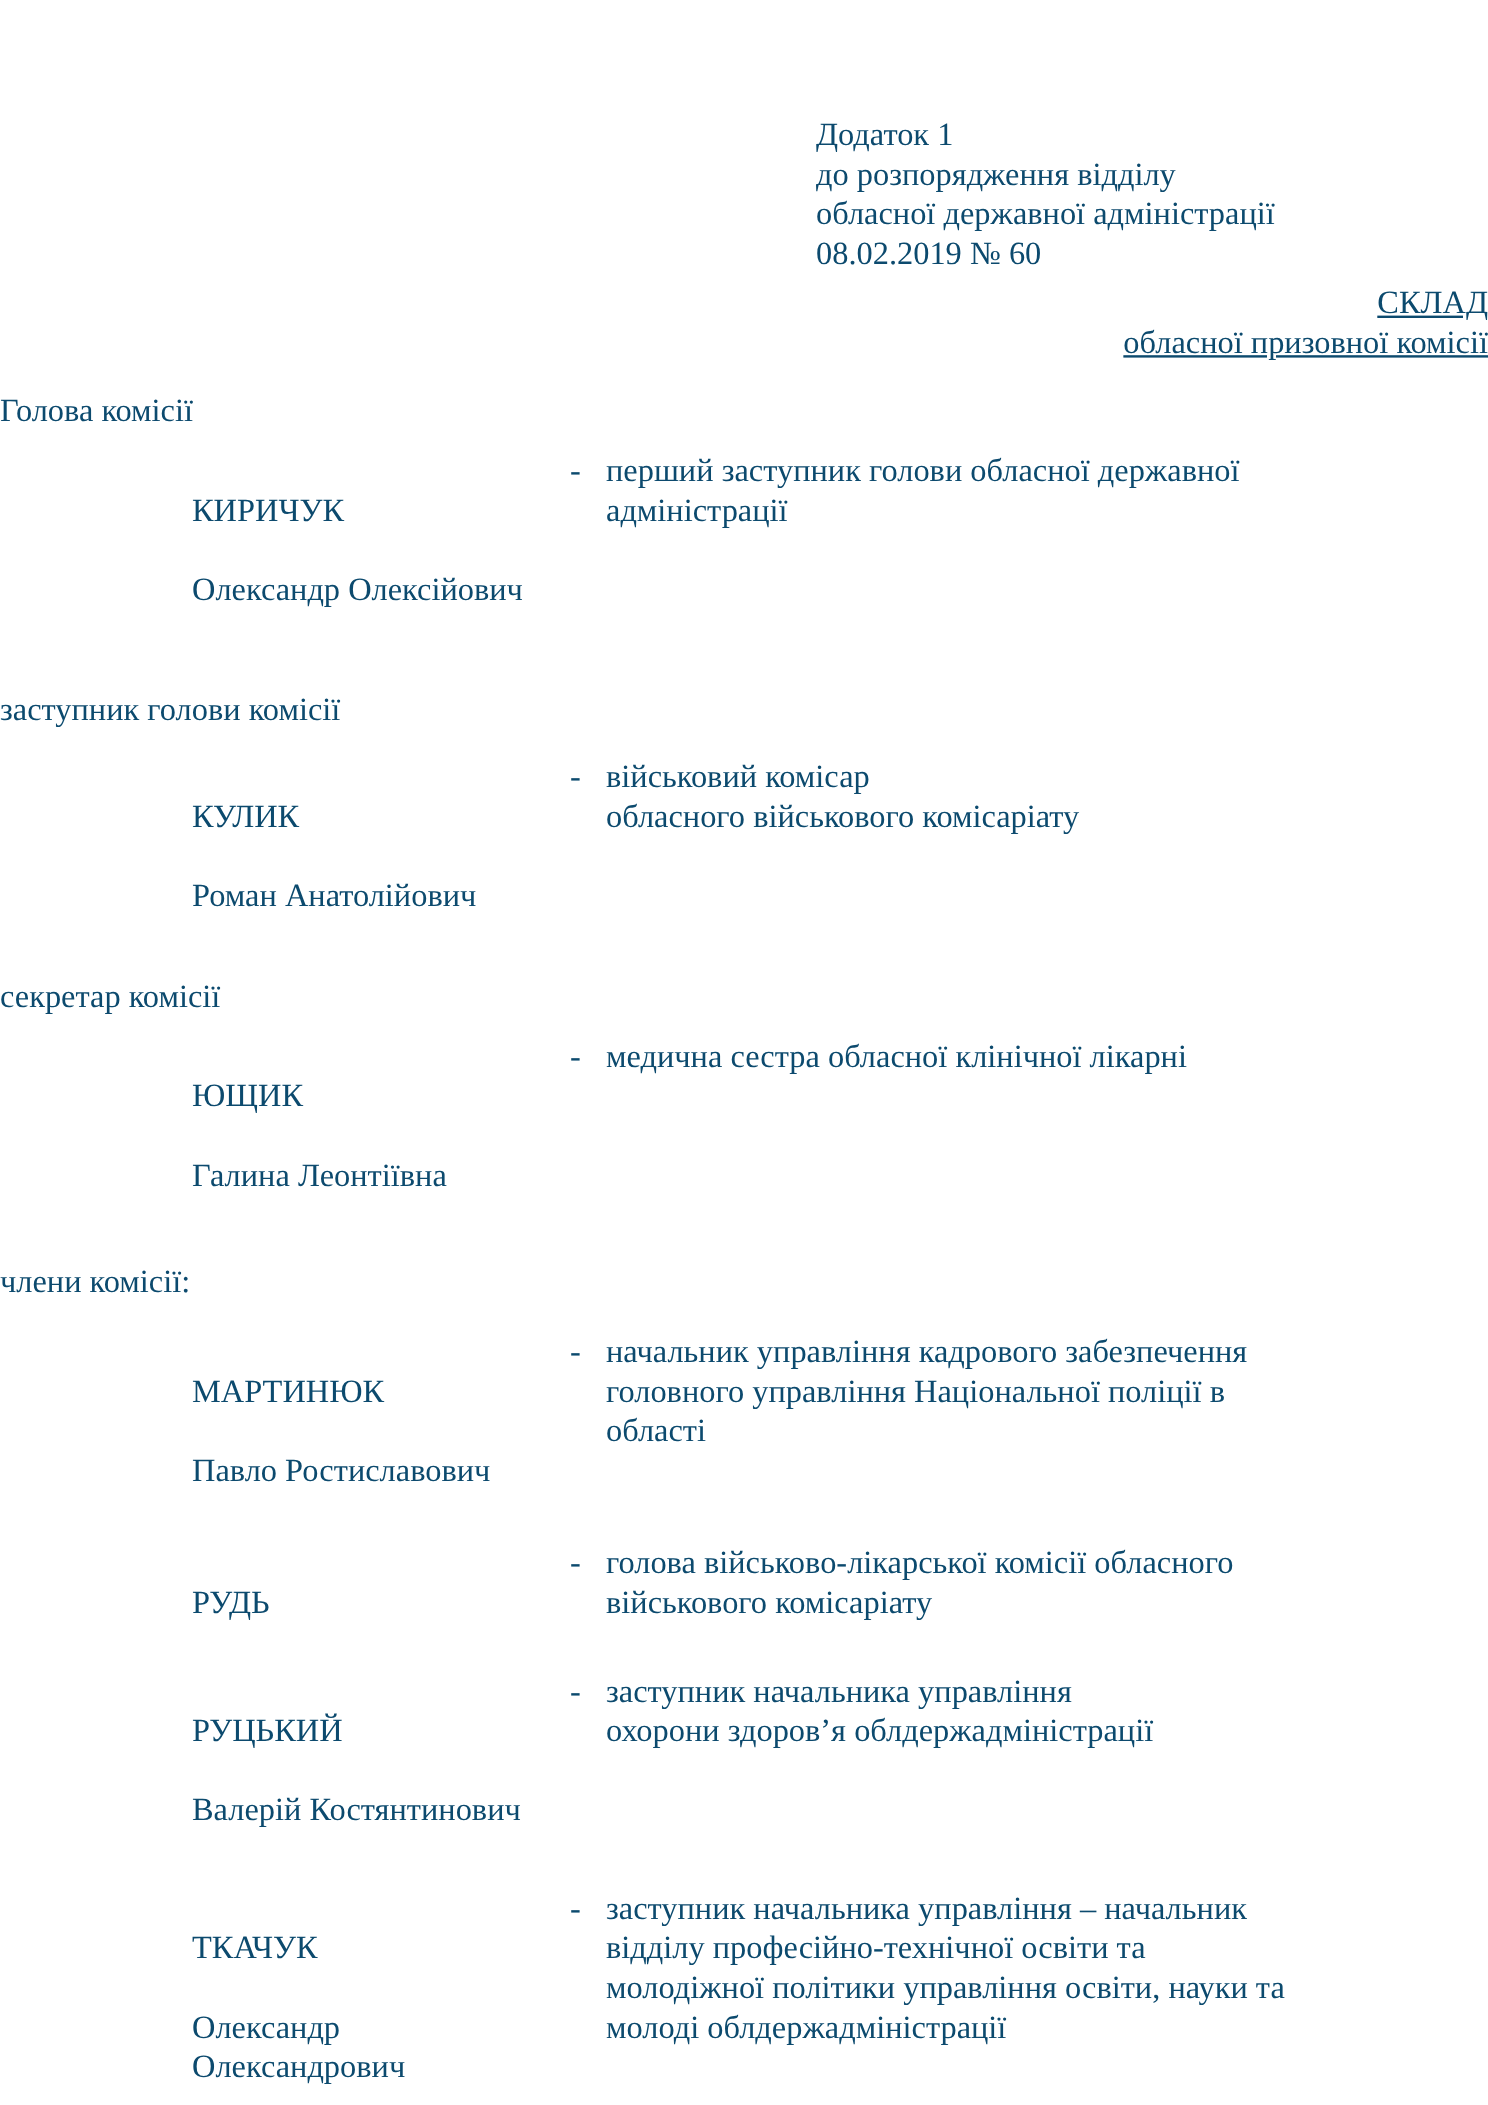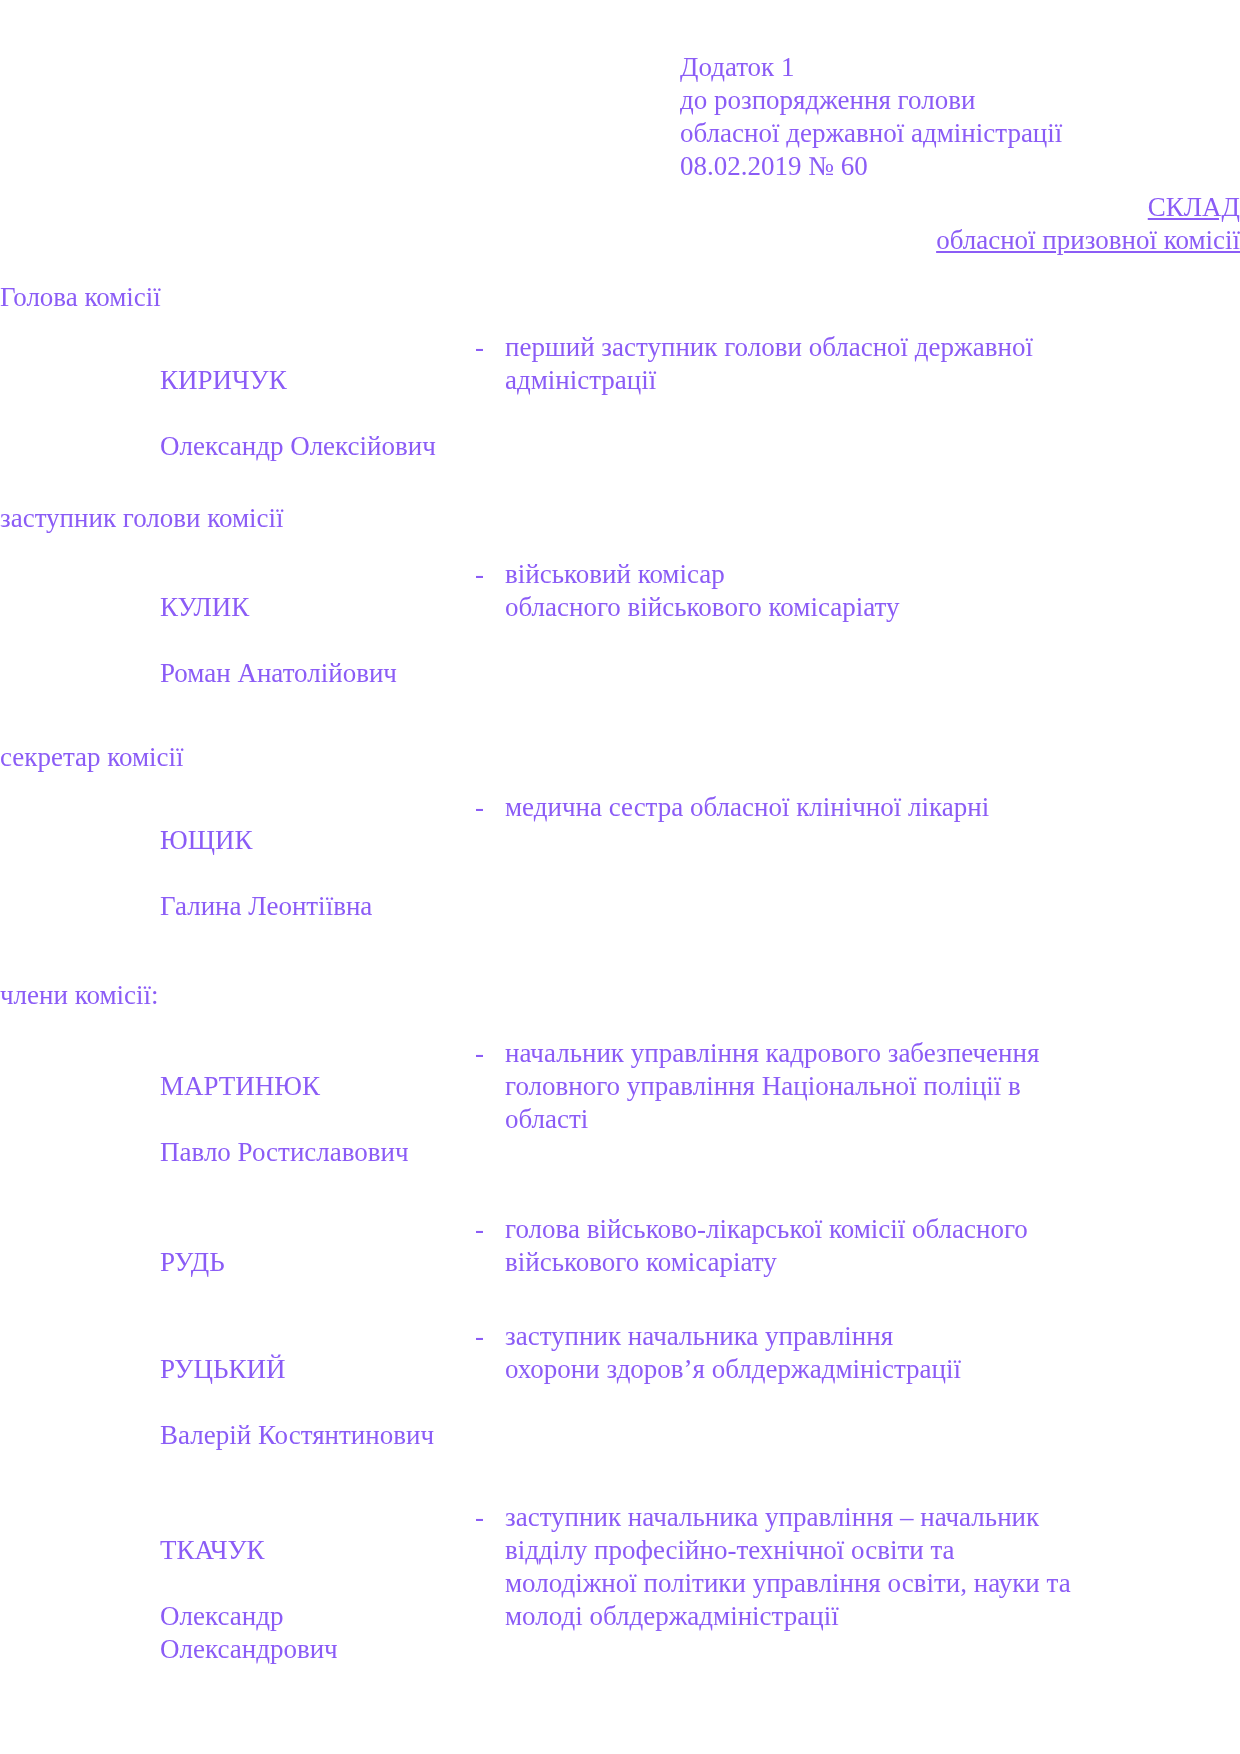--- a/index.html
+++ b/index.html
@@ -1,23 +1,23 @@
 <!DOCTYPE html>
 <html lang="uk"><head>
 <meta charset="utf-8">
 <style>
   html, body { margin: 0; padding: 0; background: #ffffff; }
   .page {
     position: relative;
     width: 1240px;
     height: 1754px;
     box-sizing: border-box;
-    padding-top: 51px;
+    padding-top: 96px;
     background: #ffffff;
-    color: #8b5cf6;
+    color: #0c4a6e;
     font-family: "Liberation Serif", "DejaVu Serif", serif;
     font-size: 27px;
     line-height: 33px;
   }
   .annex { margin-left: 680px; }
   .doc-title { text-align: right; margin-top: 8px; text-decoration: underline; }
   .sec-head { text-align: left; }
   .member-row {
     display: flex;
     align-items: flex-start;
@@ -28,21 +28,21 @@
   .mem-dash { width: 30px; flex: 0 0 30px; }
   .mem-pos { flex: 1; white-space: pre-line; }
 </style>
 </head>
 <body>
 
 <div class="page">
 
   <div class="annex">
     <div>Додаток 1</div>
-    <div>до розпорядження голови</div>
+    <div>до розпорядження відділу</div>
     <div>обласної державної адміністрації</div>
     <div>08.02.2019 № 60</div>
   </div>
 
   <div class="doc-title">
     <div>СКЛАД</div>
     <div>обласної призовної комісії</div>
   </div>
 
   <div class="sec-head" style="margin-top:24px">Голова комісії</div>
@@ -50,21 +50,21 @@
   <div class="member-row" style="margin-top:17px">
     <div class="mem-name">
       <div>КИРИЧУК</div>
       <div>Олександр Олексійович</div>
     </div>
     <div class="mem-dash">-</div>
     <div class="mem-pos">перший заступник голови обласної державної
 адміністрації</div>
   </div>
 
-  <div class="sec-head" style="margin-top:6px">заступник голови комісії</div>
+  <div class="sec-head" style="margin-top:34px">заступник голови комісії</div>
 
   <div class="member-row" style="margin-top:23px">
     <div class="mem-name">
       <div>КУЛИК</div>
       <div>Роман Анатолійович</div>
     </div>
     <div class="mem-dash">-</div>
     <div class="mem-pos">військовий комісар
 обласного військового комісаріату</div>
   </div>

